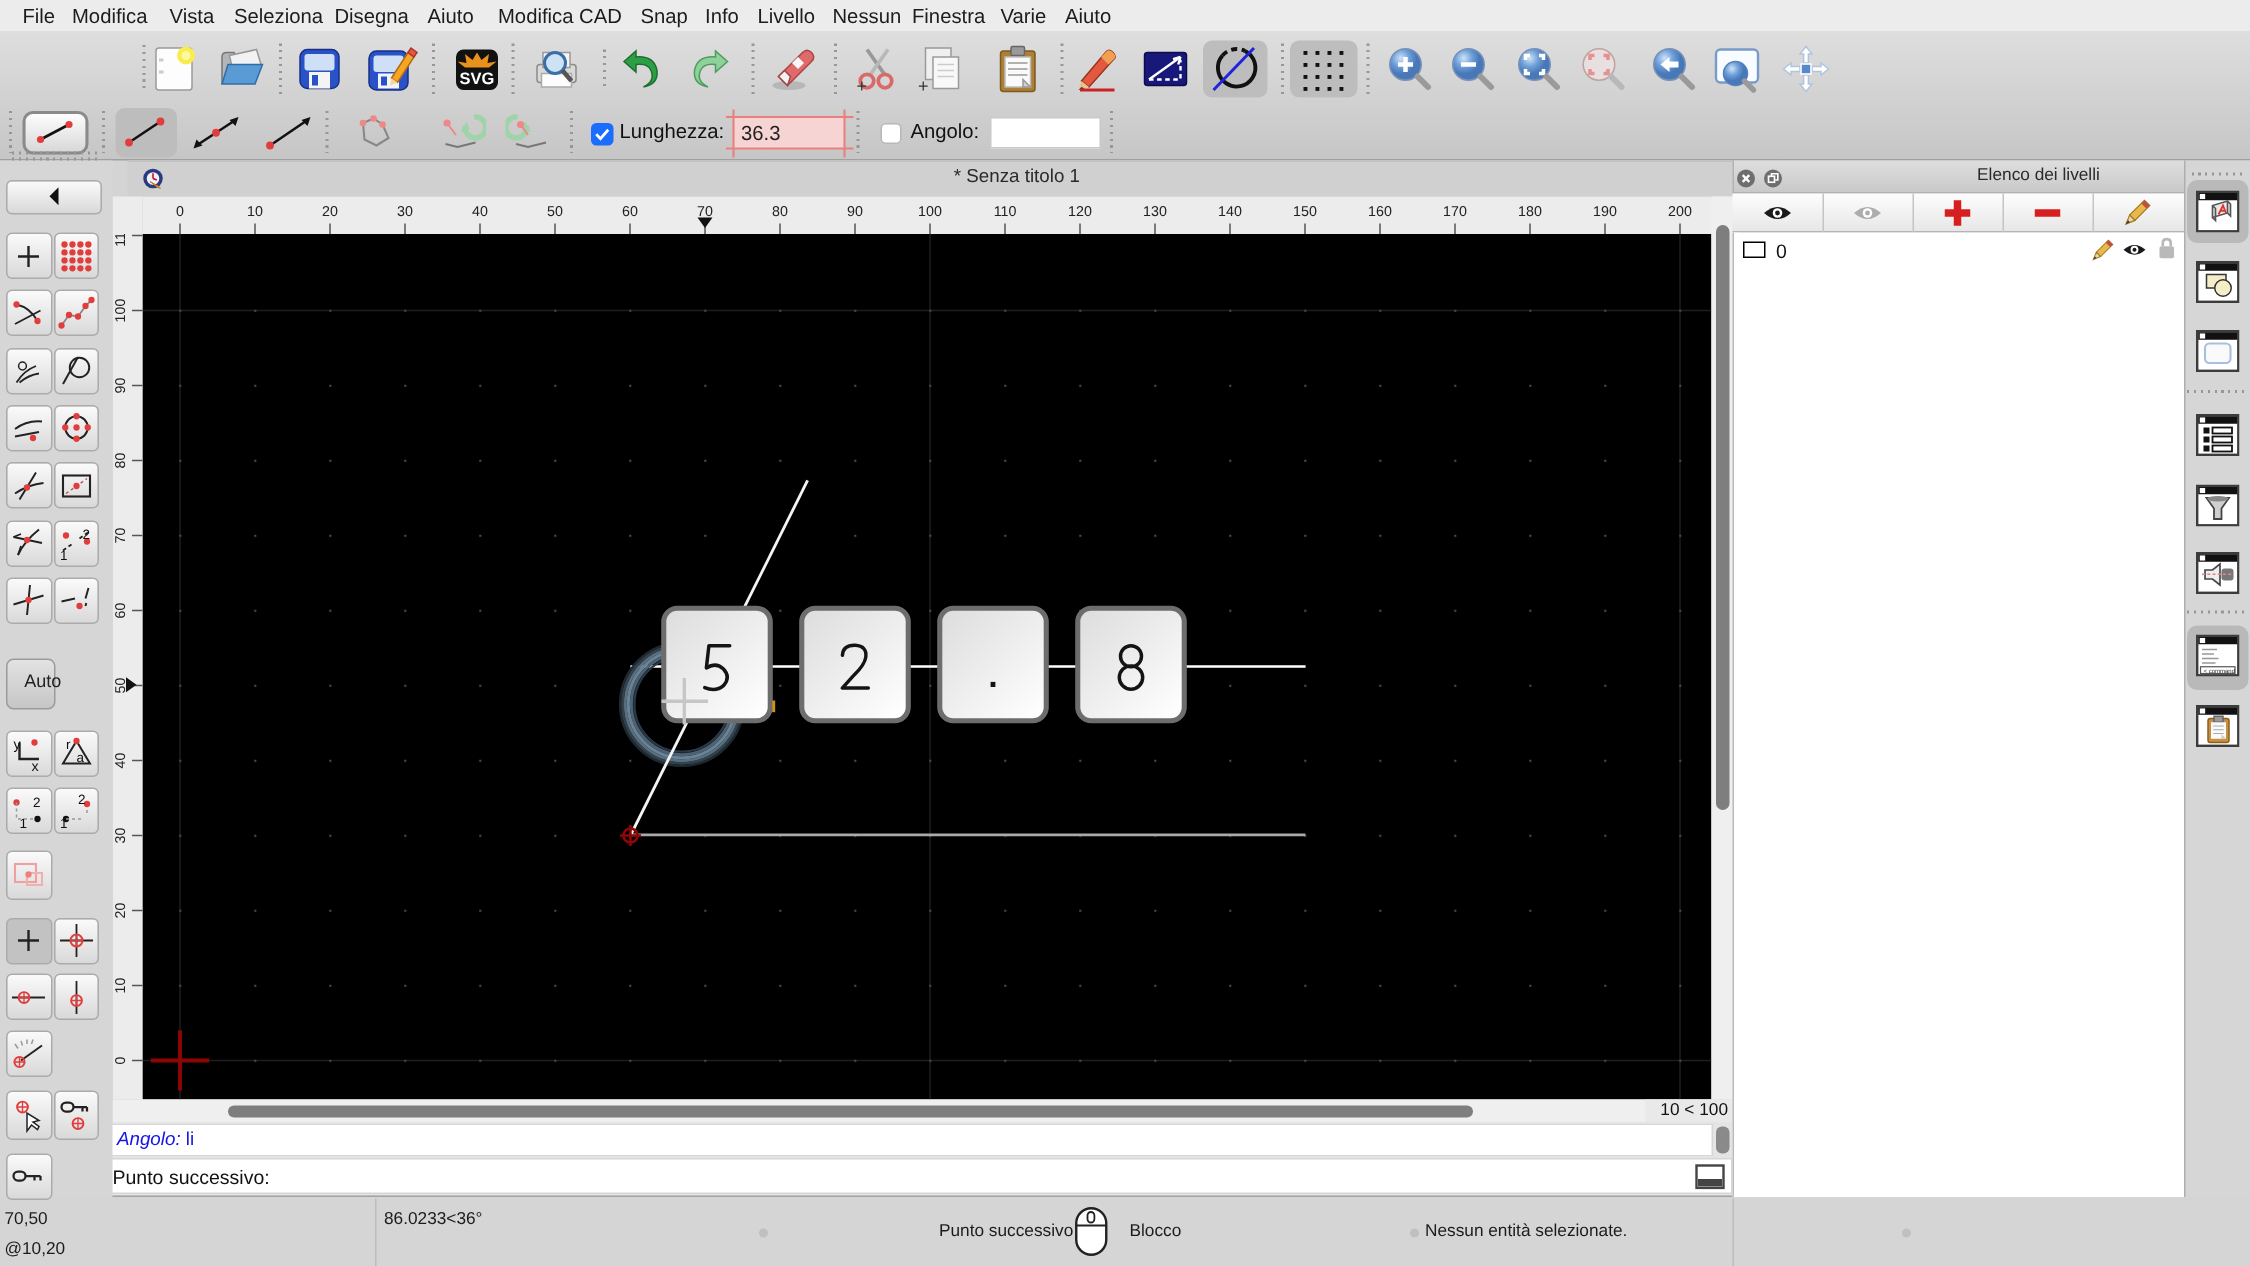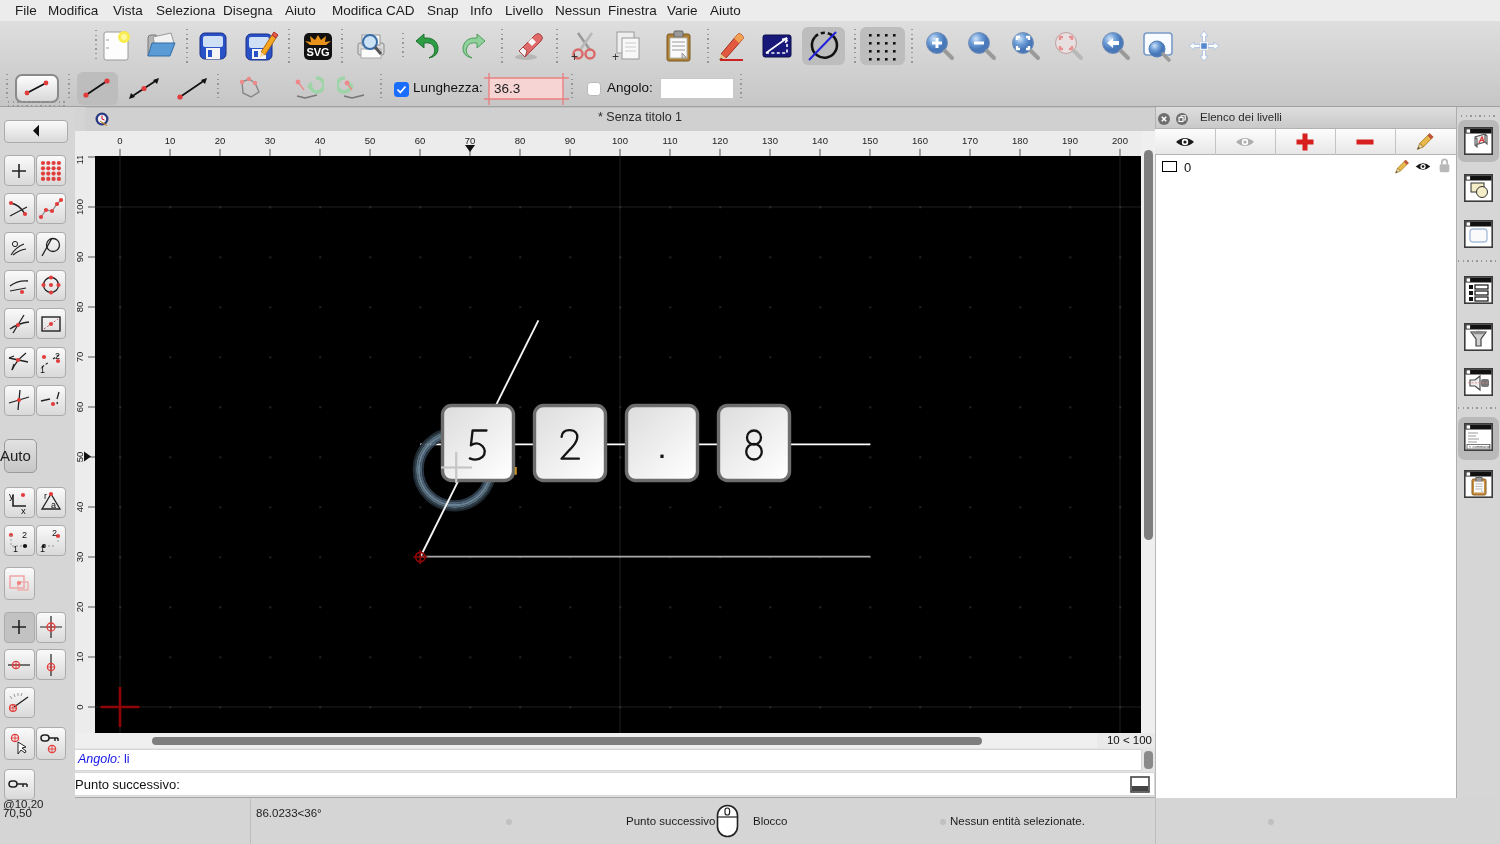--- a/index.html
+++ b/index.html
@@ -262,21 +262,21 @@
 <div class="a" style="left:607px;top:80px;font-size:13.5px;color:#111">Angolo:</div>
 <div class="a" style="left:660px;top:78px;width:74px;height:21px;background:#fff;border:1px solid #c9c9c9"></div>
 <div class="dsep" style="left:740px;top:74px;height:28px"></div>
 <div class="a" style="left:85px;top:107px;width:1070px;height:24px;background:#d0d0d0;border-top:1px solid #c2c2c2"></div>
 <svg class="a" style="left:95px;top:112px" width="14" height="14" viewBox="0 0 14 14">
     <circle cx="7" cy="7" r="6.5" fill="#2a3a80"></circle>
     <circle cx="7" cy="7" r="4.2" fill="#f2f2f2"></circle>
     <path d="M7 7 L7 3.5 M7 7 L9.5 8" stroke="#c03" stroke-width="1"></path>
     <path d="M5 9 L10.5 12 L12 13.5 L10 13 Z" fill="#f0a030" stroke="#b06a10" stroke-width="0.5"></path>
   </svg>
-<div class="a" style="left:560px;top:110px;width:160px;text-align:center;font-size:12.5px;color:#2a2a2a">* Senza titolo 1</div>
+<div class="a" style="left:560px;top:110px;width:160px;text-align:right;font-size:12.5px;color:#2a2a2a">* Senza titolo 1</div>
 <svg class="a" style="left:95px;top:131px" width="1065" height="25" viewBox="0 0 1065 25">
     <rect width="1065" height="25" fill="#ececec"></rect>
     <line x1="25" y1="18" x2="25" y2="25" stroke="#555" stroke-width="1"></line>
     <text x="25" y="13" font-size="9.5" fill="#222" text-anchor="middle" font-family="Liberation Sans">0</text>
     <line x1="75" y1="18" x2="75" y2="25" stroke="#555" stroke-width="1"></line>
     <text x="75" y="13" font-size="9.5" fill="#222" text-anchor="middle" font-family="Liberation Sans">10</text>
     <line x1="125" y1="18" x2="125" y2="25" stroke="#555" stroke-width="1"></line>
     <text x="125" y="13" font-size="9.5" fill="#222" text-anchor="middle" font-family="Liberation Sans">20</text>
     <line x1="175" y1="18" x2="175" y2="25" stroke="#555" stroke-width="1"></line>
     <text x="175" y="13" font-size="9.5" fill="#222" text-anchor="middle" font-family="Liberation Sans">30</text>
@@ -404,21 +404,21 @@
 <div class="a" style="left:78px;top:752px;font-size:12.5px;color:#1414e6"><i>Angolo:</i> li</div>
 <div class="a" style="left:72.5px;top:772px;width:1082px;height:24px;background:#fff;border:1px solid #d6d6d6"></div>
 <div class="a" style="left:75px;top:777px;font-size:13px;color:#111">Punto successivo:</div>
 <svg class="a" style="left:1130px;top:776px" width="20" height="17" viewBox="0 0 20 17">
     <rect x="1" y="1" width="18" height="15" fill="#fff" stroke="#444" stroke-width="1.6"></rect>
     <rect x="2" y="10" width="16" height="5" fill="#444"></rect>
   </svg>
 <div class="a" style="left:1143.5px;top:751px;width:9px;height:18px;background:#8a8a8a;border-radius:4px"></div>
 <div class="a" style="left:0;top:797px;width:1500px;height:47px;background:#d5d5d5;border-top:1px solid #a3a3a3"></div>
 <div style="position:absolute;font-size:11.5px;color:#1c1c1c;left:3px;top:807px">70,50</div>
-<div style="position:absolute;font-size:11.5px;color:#1c1c1c;left:3px;top:798px">@10,20</div>
+<div style="position:absolute;font-size:11.5px;color:#1c1c1c;left:3px;top:827px">@10,20</div>
 <div class="a" style="left:250px;top:799px;width:1px;height:45px;background:#bcbcbc"></div>
 <div style="position:absolute;font-size:11.5px;color:#1c1c1c;left:256px;top:807px">86.0233&lt;36°</div>
 <div style="position:absolute;font-size:11px;color:#1c1c1c;left:256px;top:871px">@22.3607&lt;63°</div>
 <div class="a" style="left:506px;top:818.5px;width:6px;height:6px;border-radius:3px;background:#c0c0c0"></div>
 <div style="position:absolute;font-size:11.5px;color:#1c1c1c;left:626px;top:815px">Punto successivo</div>
 <svg class="a" style="left:716px;top:804px" width="23" height="34" viewBox="0 0 23 34">
     <rect x="1.5" y="1.5" width="20" height="31" rx="10" fill="#fff" stroke="#222" stroke-width="1.6"></rect>
     <line x1="1.5" y1="13" x2="21.5" y2="13" stroke="#222" stroke-width="1.2"></line>
     <rect x="9" y="4" width="4.6" height="7" rx="2.3" fill="#fff" stroke="#222" stroke-width="1.2"></rect>
   </svg>
@@ -528,21 +528,21 @@
     <path d="M3 16 L23 10 M14 3 L12 23" stroke="#222" stroke-width="1.3"></path>
     <circle cx="13" cy="13" r="2.1" fill="#e23d3d"></circle>
   </svg>
 <div class="a" style="left:35.5px;top:384.8px;width:30px;height:31px;border:1px solid #ababab;border-radius:4px;background:linear-gradient(#fafafa,#d9d9d9)"></div>
 <svg class="a" style="left:37.5px;top:387.3px" width="26" height="26" viewBox="0 0 26 26">
     <path d="M3 14 L12 12" stroke="#222" stroke-width="1.3"></path>
     <circle cx="15" cy="17" r="2.1" fill="#e23d3d"></circle>
     <path d="M21 5 L19 12 M19.5 15 L19 17" stroke="#222" stroke-width="1.3"></path>
   </svg>
 <div class="a" style="left:3.5px;top:439px;width:33px;height:34px;border:1px solid #9a9a9a;border-radius:5px;background:linear-gradient(#e2e2e2,#c6c6c6)"></div>
-<div class="a" style="left:0;top:447px;width:33px;font-size:15px;color:#222">Auto</div>
+<div class="a" style="left:12px;top:447px;width:33px;text-align:center;font-size:12px;color:#222">Auto</div>
 <div class="a" style="left:3.5px;top:486.5px;width:31px;height:31px;border:1px solid #ababab;border-radius:4px;background:linear-gradient(#fafafa,#d9d9d9)"></div>
 <svg class="a" style="left:6px;top:489px" width="26" height="26" viewBox="0 0 26 26">
     <path d="M7 6 L7 17 L20 17" fill="none" stroke="#222" stroke-width="1.6"></path>
     <text x="3" y="10" font-size="9.5" fill="#111" font-family="Liberation Sans">y</text>
     <text x="15" y="25" font-size="9.5" fill="#111" font-family="Liberation Sans">x</text>
     <circle cx="17" cy="6" r="2.1" fill="#e23d3d"></circle>
   </svg>
 <div class="a" style="left:35.5px;top:486.5px;width:30px;height:31px;border:1px solid #ababab;border-radius:4px;background:linear-gradient(#fafafa,#d9d9d9)"></div>
 <svg class="a" style="left:37.5px;top:489px" width="26" height="26" viewBox="0 0 26 26">
     <path d="M4 20 L13 5 L22 20 Z" fill="none" stroke="#222" stroke-width="1.3"></path>
@@ -624,21 +624,21 @@
 <div class="a" style="left:1155px;top:107px;width:301px;height:22px;background:linear-gradient(#dedede,#c9c9c9);border-bottom:1px solid #b2b2b2;border-left:1px solid #b2b2b2"></div>
 <div class="a" style="left:1157.5px;top:112.5px;width:12px;height:12px;border-radius:6px;background:#6e6e6e"></div>
 <div class="a" style="left:1176px;top:112.5px;width:12px;height:12px;border-radius:6px;background:#6e6e6e"></div>
 <svg class="a" style="left:1157.5px;top:112.5px" width="12" height="12" viewBox="0 0 12 12">
     <path d="M3.8 3.8 L8.2 8.2 M8.2 3.8 L3.8 8.2" stroke="#fff" stroke-width="1.6"></path>
   </svg>
 <svg class="a" style="left:1176px;top:112.5px" width="12" height="12" viewBox="0 0 12 12">
     <rect x="3" y="4.5" width="4" height="4" fill="none" stroke="#fff" stroke-width="1.1"></rect>
     <path d="M5 4.5 L5 2.8 L9.2 2.8 L9.2 7 L7.5 7" fill="none" stroke="#fff" stroke-width="1.1"></path>
   </svg>
-<div class="a" style="left:1200px;top:111px;width:262px;font-size:11.5px;color:#2a2a2a">Elenco dei livelli</div>
+<div class="a" style="left:1228px;top:111px;width:262px;text-align:center;font-size:11.5px;color:#2a2a2a">Elenco dei livelli</div>
 <div class="a" style="left:1155px;top:129px;width:301px;height:26px;background:linear-gradient(#fdfdfd,#e7e7e7);border-bottom:1px solid #b4b4b4"></div>
 <div class="a" style="left:1215px;top:129px;width:1px;height:26px;background:#c4c4c4"></div>
 <div class="a" style="left:1275px;top:129px;width:1px;height:26px;background:#c4c4c4"></div>
 <div class="a" style="left:1335px;top:129px;width:1px;height:26px;background:#c4c4c4"></div>
 <div class="a" style="left:1395px;top:129px;width:1px;height:26px;background:#c4c4c4"></div>
 <svg class="a" style="left:1174px;top:134px" width="22" height="16" viewBox="0 0 22 16">
     <path d="M2 8 Q11 0 20 8 Q11 16 2 8 Z" fill="#1a1a1a"></path>
     <circle cx="11" cy="8" r="3.2" fill="#fff"></circle>
     <circle cx="11" cy="8" r="1.6" fill="#1a1a1a"></circle>
   </svg>

